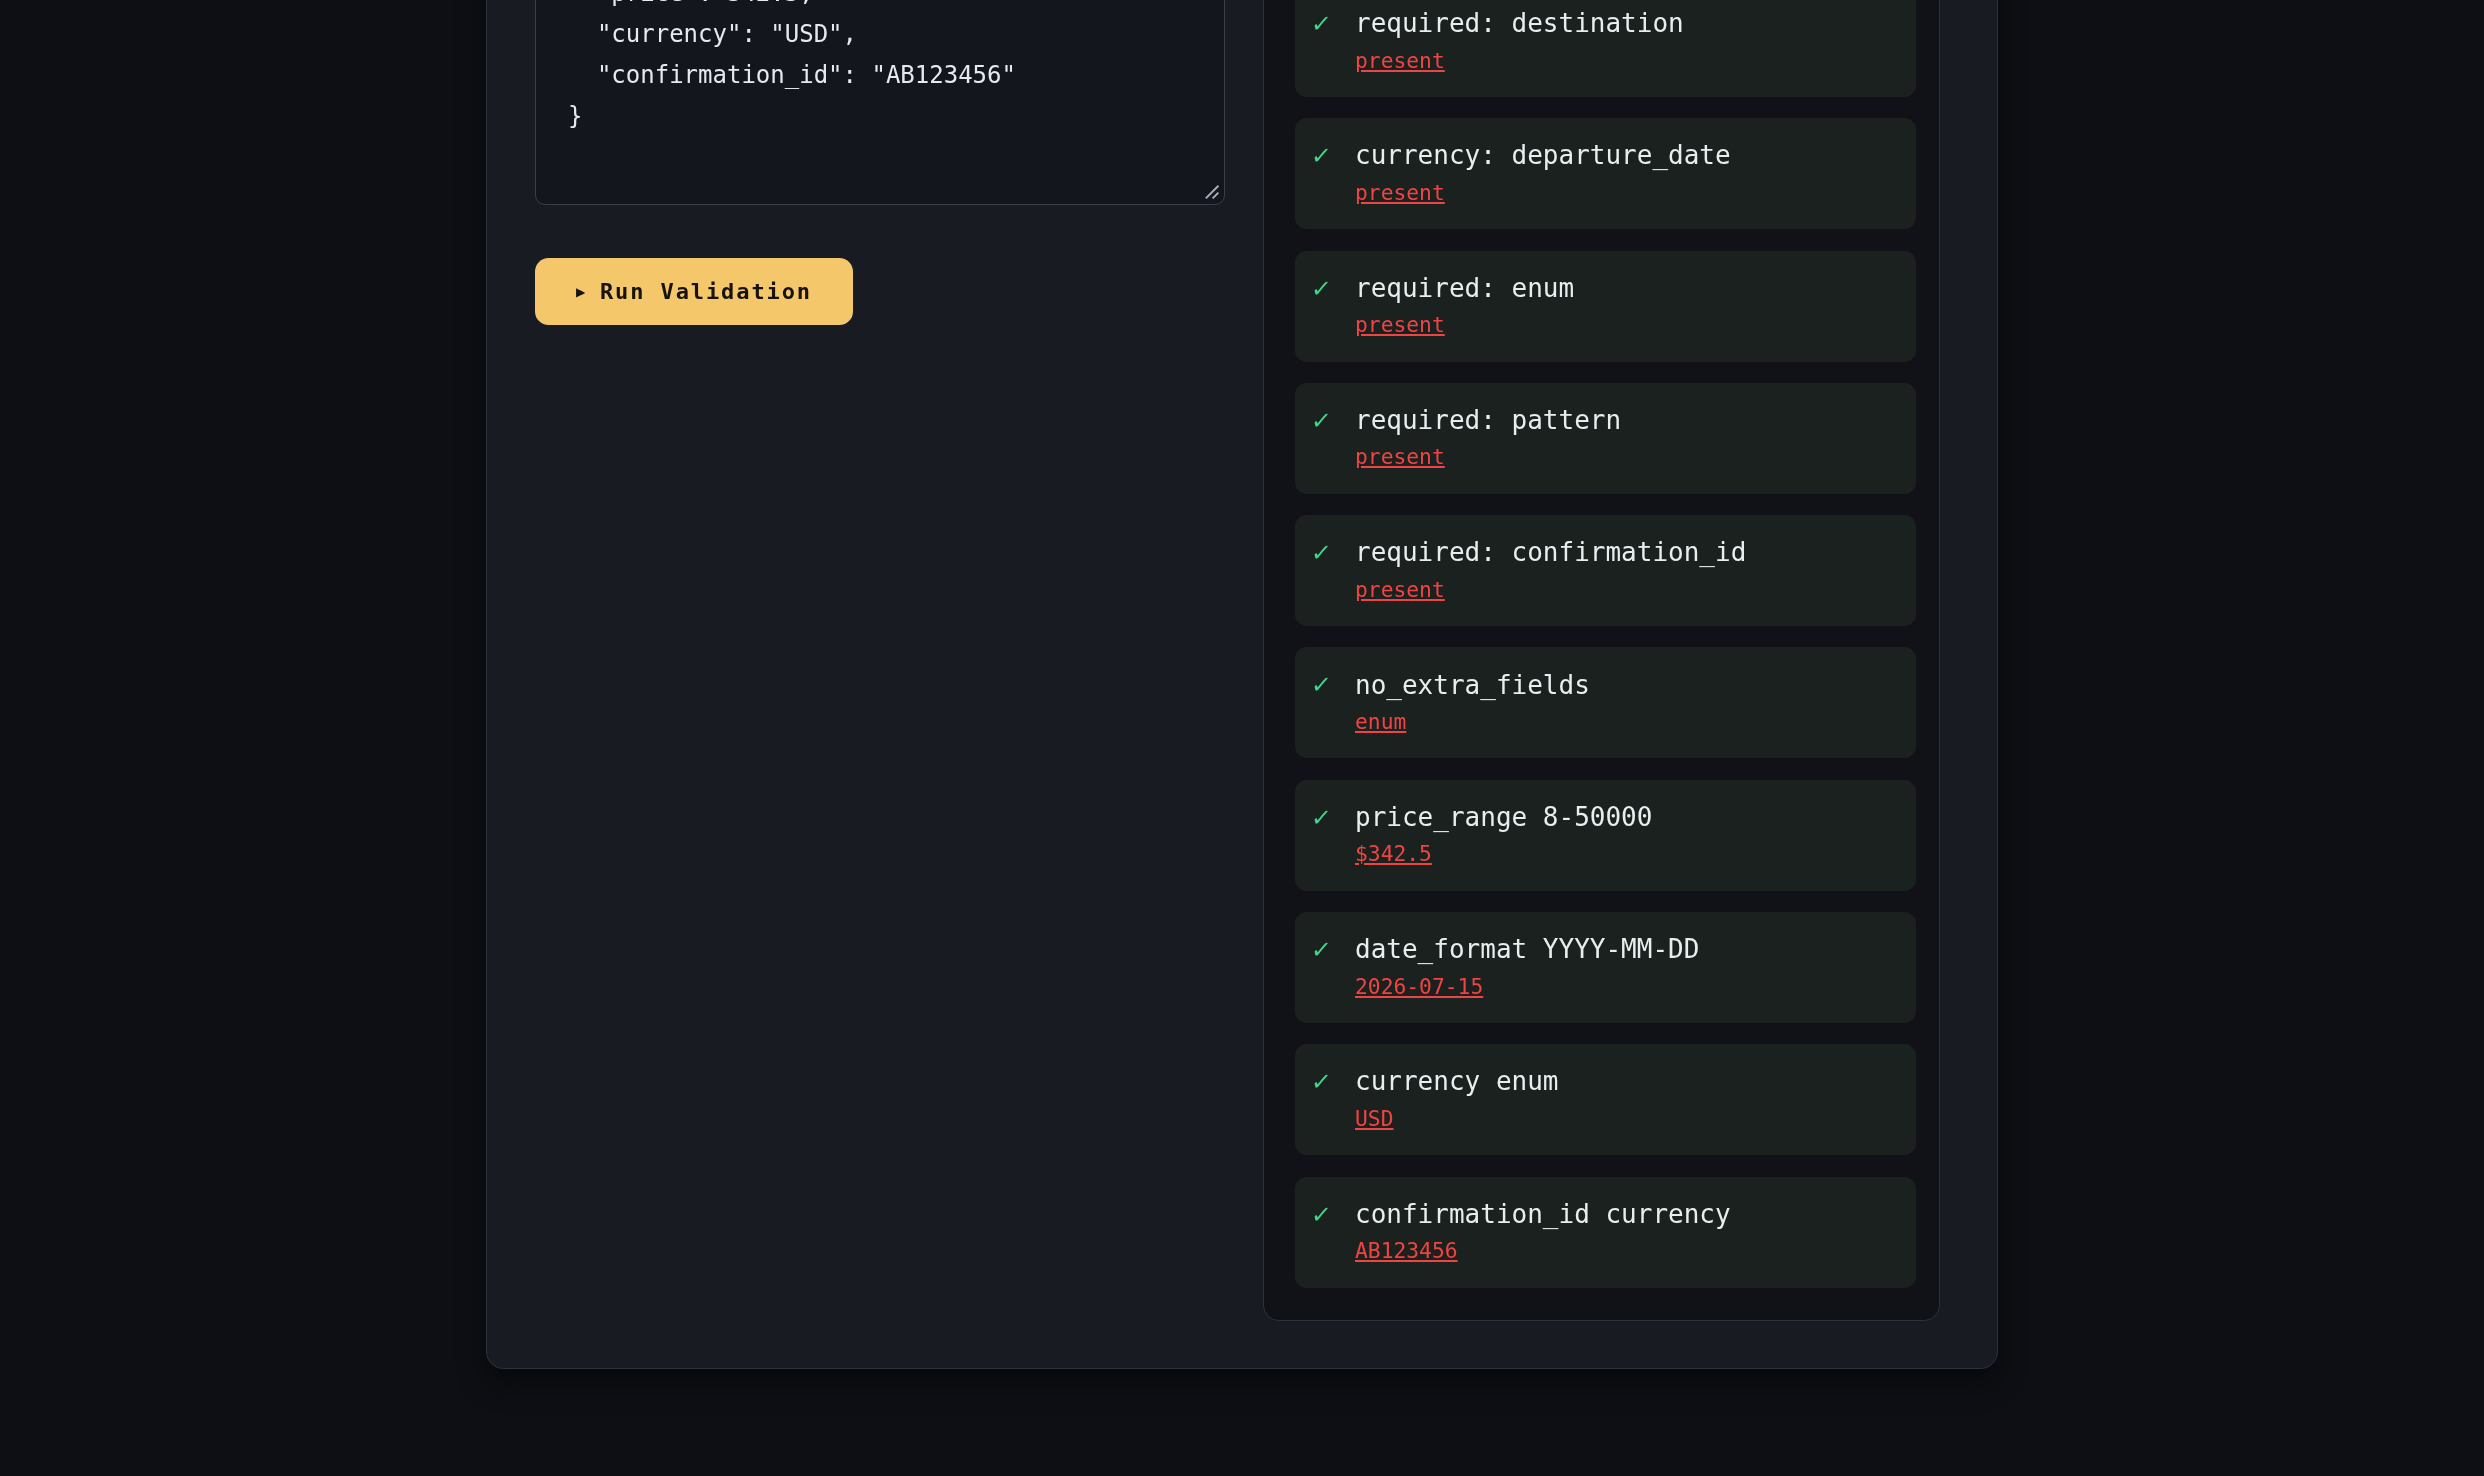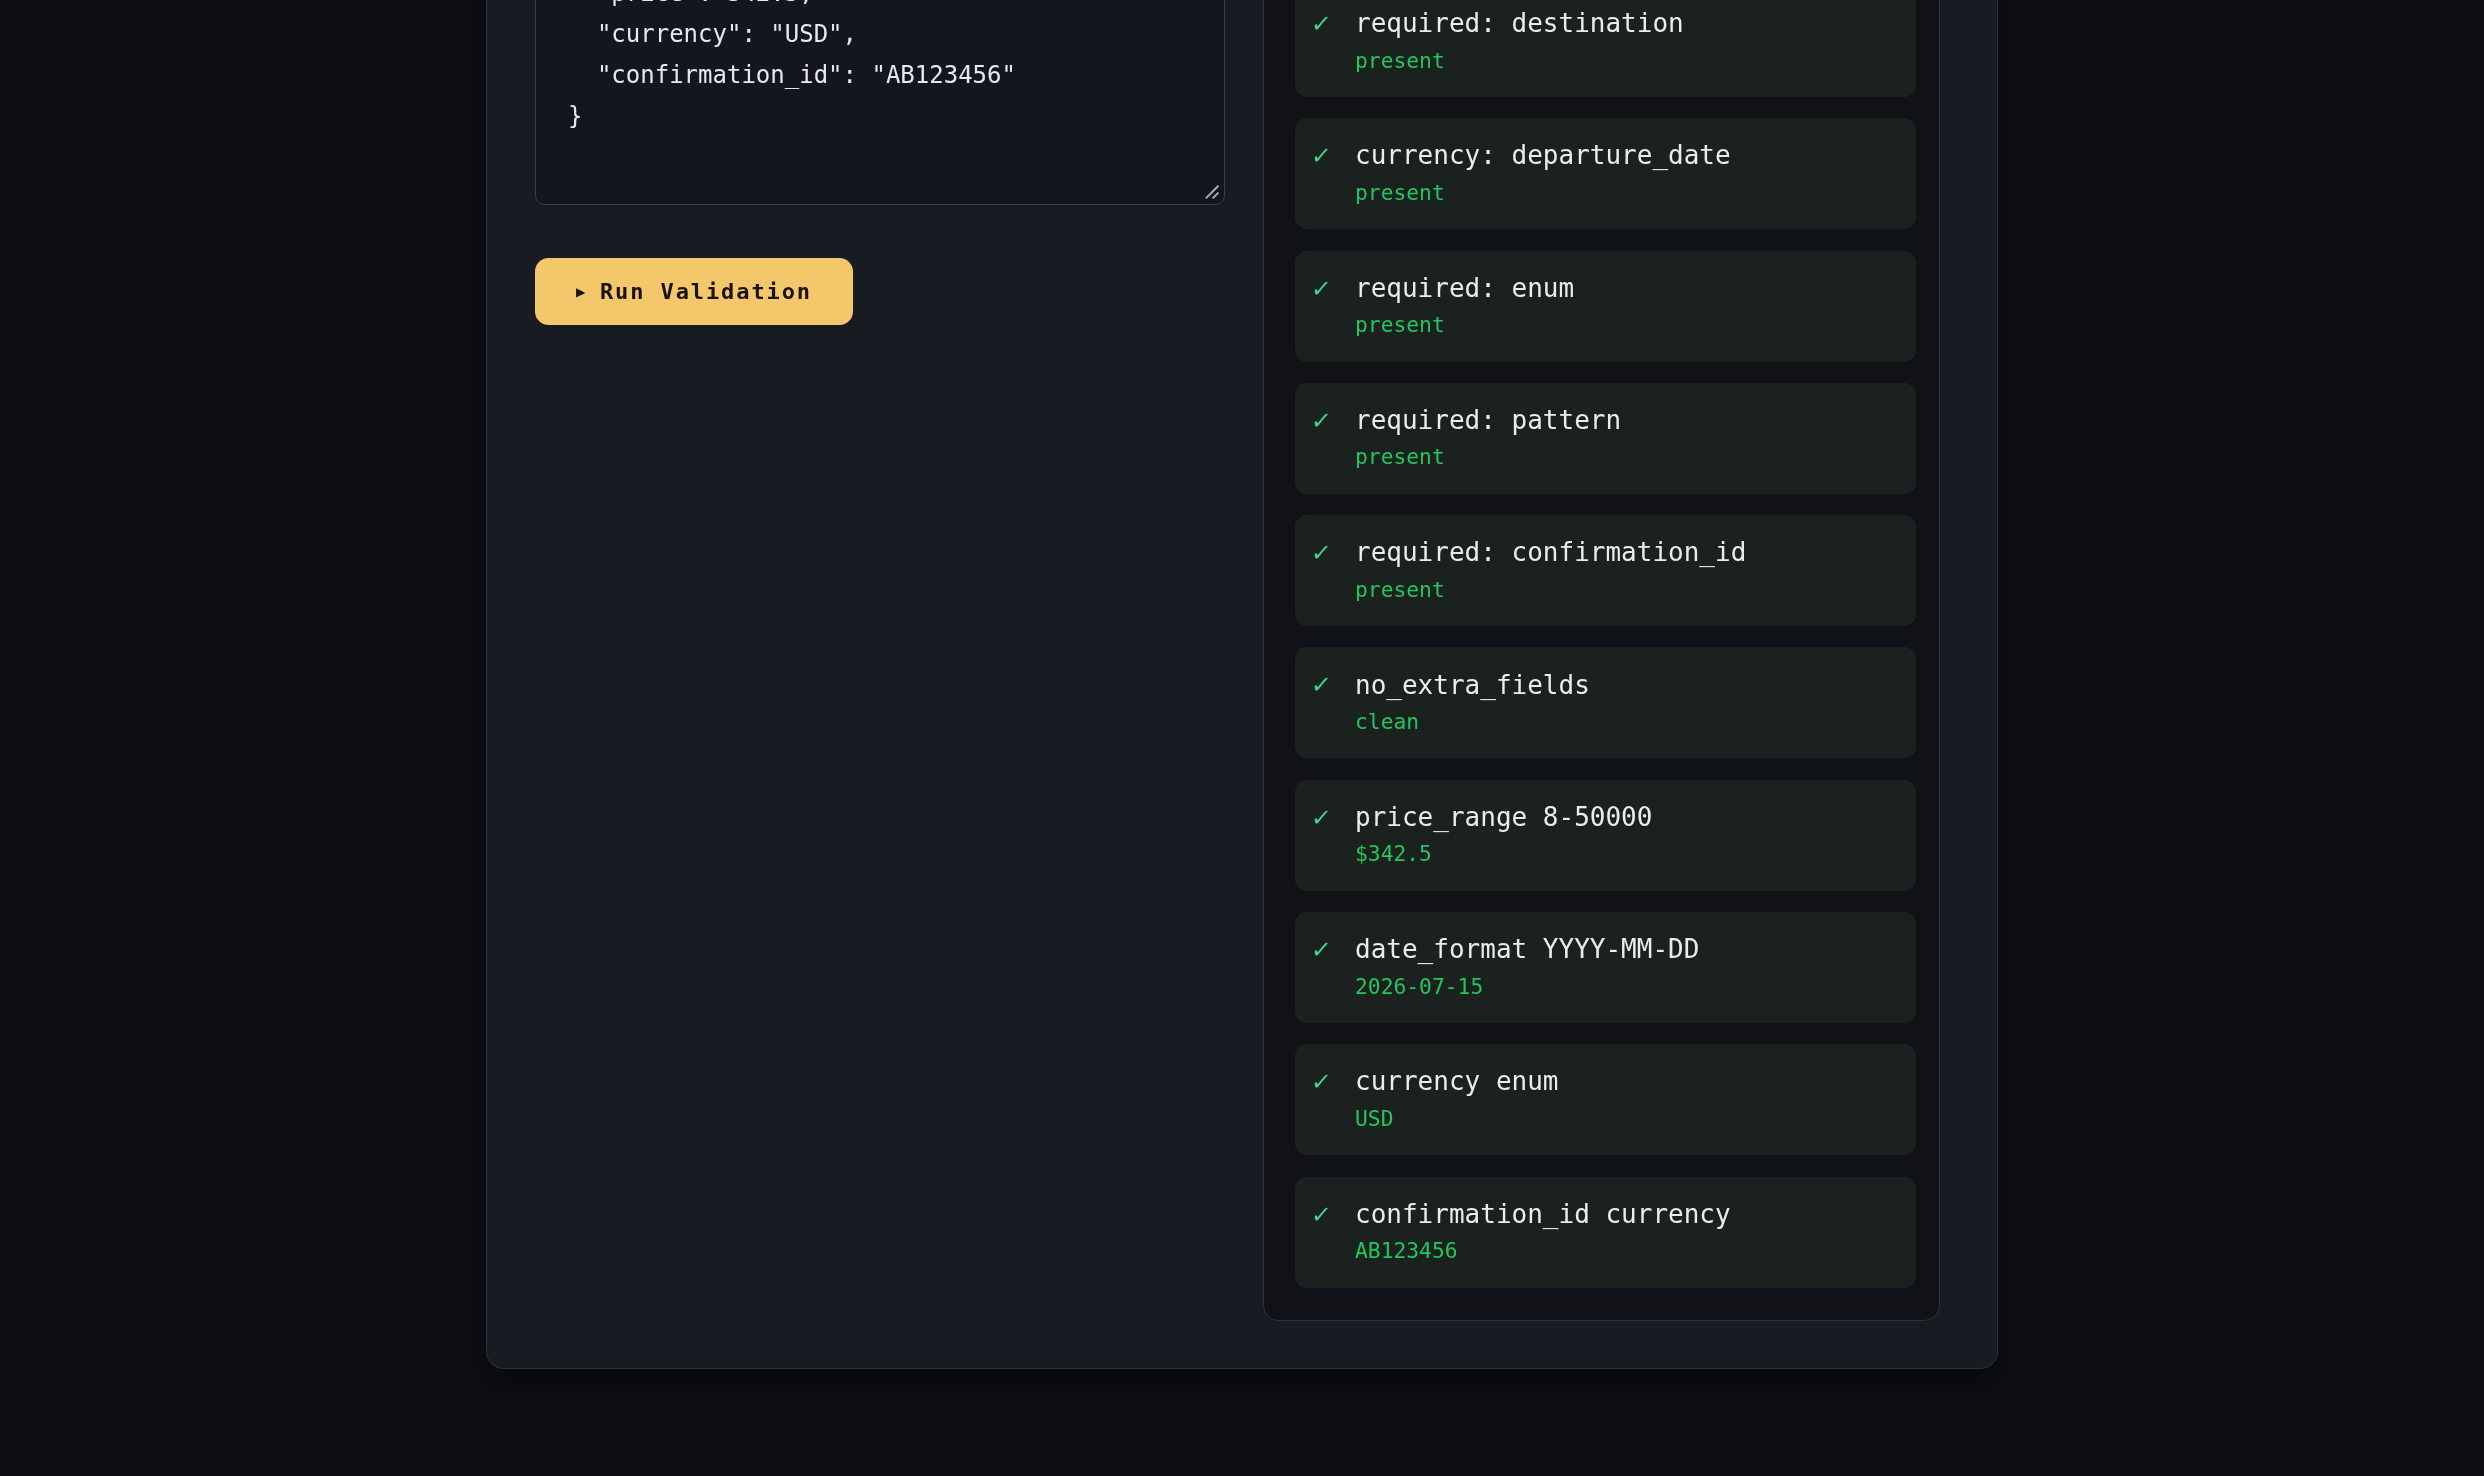--- a/index.html
+++ b/index.html
@@ -123,24 +123,25 @@
     line-height: 27px;
     transform: skewX(-6deg);
   }
   .rc-label {
     color: #e9edf0;
     font-size: 26px;
     line-height: 22px;
     white-space: pre;
   }
   .rc-detail {
-    color: #22c55e;
+    color: #ef4444;
     font-size: 21.3px;
     line-height: 21.3px;
     white-space: pre;
+    text-decoration: underline;
   }
 </style>
 </head>
 <body>
 
 <div class="page">
   <div class="card">
 
     <div class="editor-wrap">
       <textarea class="json-editor" spellcheck="false" style="">  "price": 342.5,
@@ -186,21 +187,21 @@
 
   <div class="result-card">
     <span class="check">✓</span>
     <div class="rc-label">required: confirmation_id</div>
     <div class="rc-detail">present</div>
   </div>
 
   <div class="result-card">
     <span class="check">✓</span>
     <div class="rc-label">no_extra_fields</div>
-    <div class="rc-detail">clean</div>
+    <div class="rc-detail">enum</div>
   </div>
 
   <div class="result-card">
     <span class="check">✓</span>
     <div class="rc-label">price_range 8-50000</div>
     <div class="rc-detail">$342.5</div>
   </div>
 
   <div class="result-card">
     <span class="check">✓</span>

